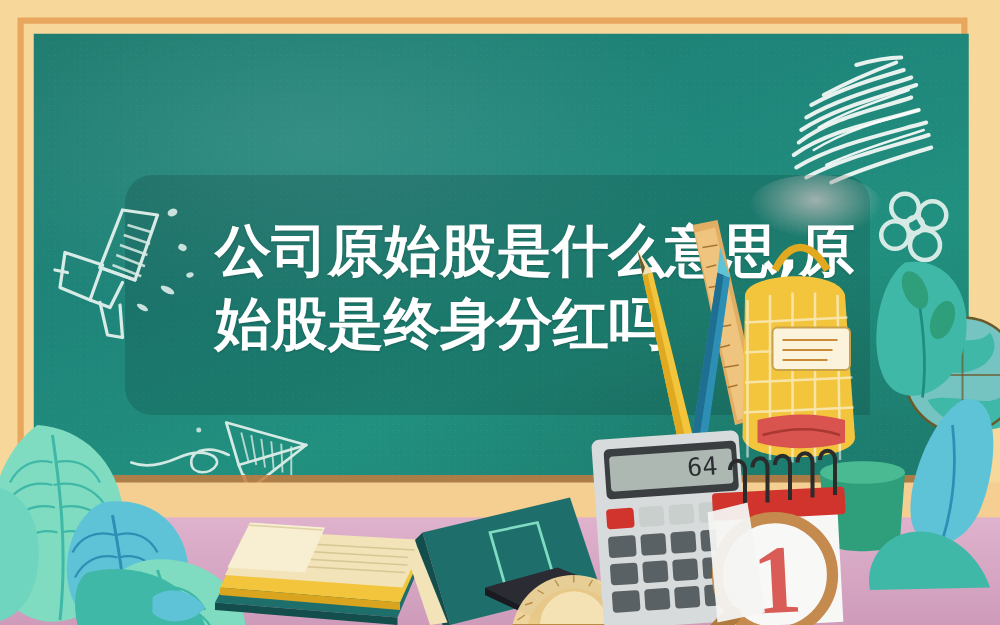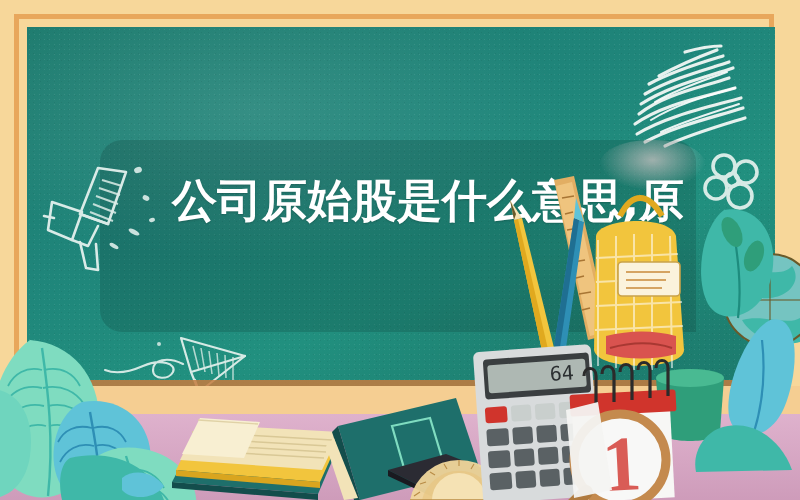--- a/index.html
+++ b/index.html
@@ -187,21 +187,21 @@
         <path d="M130 25 L131 48"></path>
           <path d="M138 27 L138 50"></path>
       </g>
       <g stroke="#E6F2EE" stroke-width="2.1" fill="none" stroke-linecap="round" opacity=".9">
         <path d="M88 34 C72 26, 58 30, 58 40 C58 50, 74 50, 78 42 C82 34, 66 28, 48 36 C32 43, 20 44, 10 40"></path>
       </g>
       <circle cx="64" cy="14" r="2" fill="#E6F2EE" opacity=".8"></circle>
     </svg>
   </div>
 
-  <div class="headline"><span>公司原始股是什么意思,原</span><br></div>
+  <div class="headline"><span>公司原始股是什么意思,原</span><br><span>始股是终身分红吗</span></div>
 
   <div class="desk">
     <div class="ledge-shadow"></div>
     <div class="ledge"></div>
     <div class="desktop"></div>
     <div class="desktop-shade"></div>
   </div>
 
   <div class="leaf" style="left:-30px;top:330px;">
     <svg width="270" height="180" viewBox="0 0 270 180">

